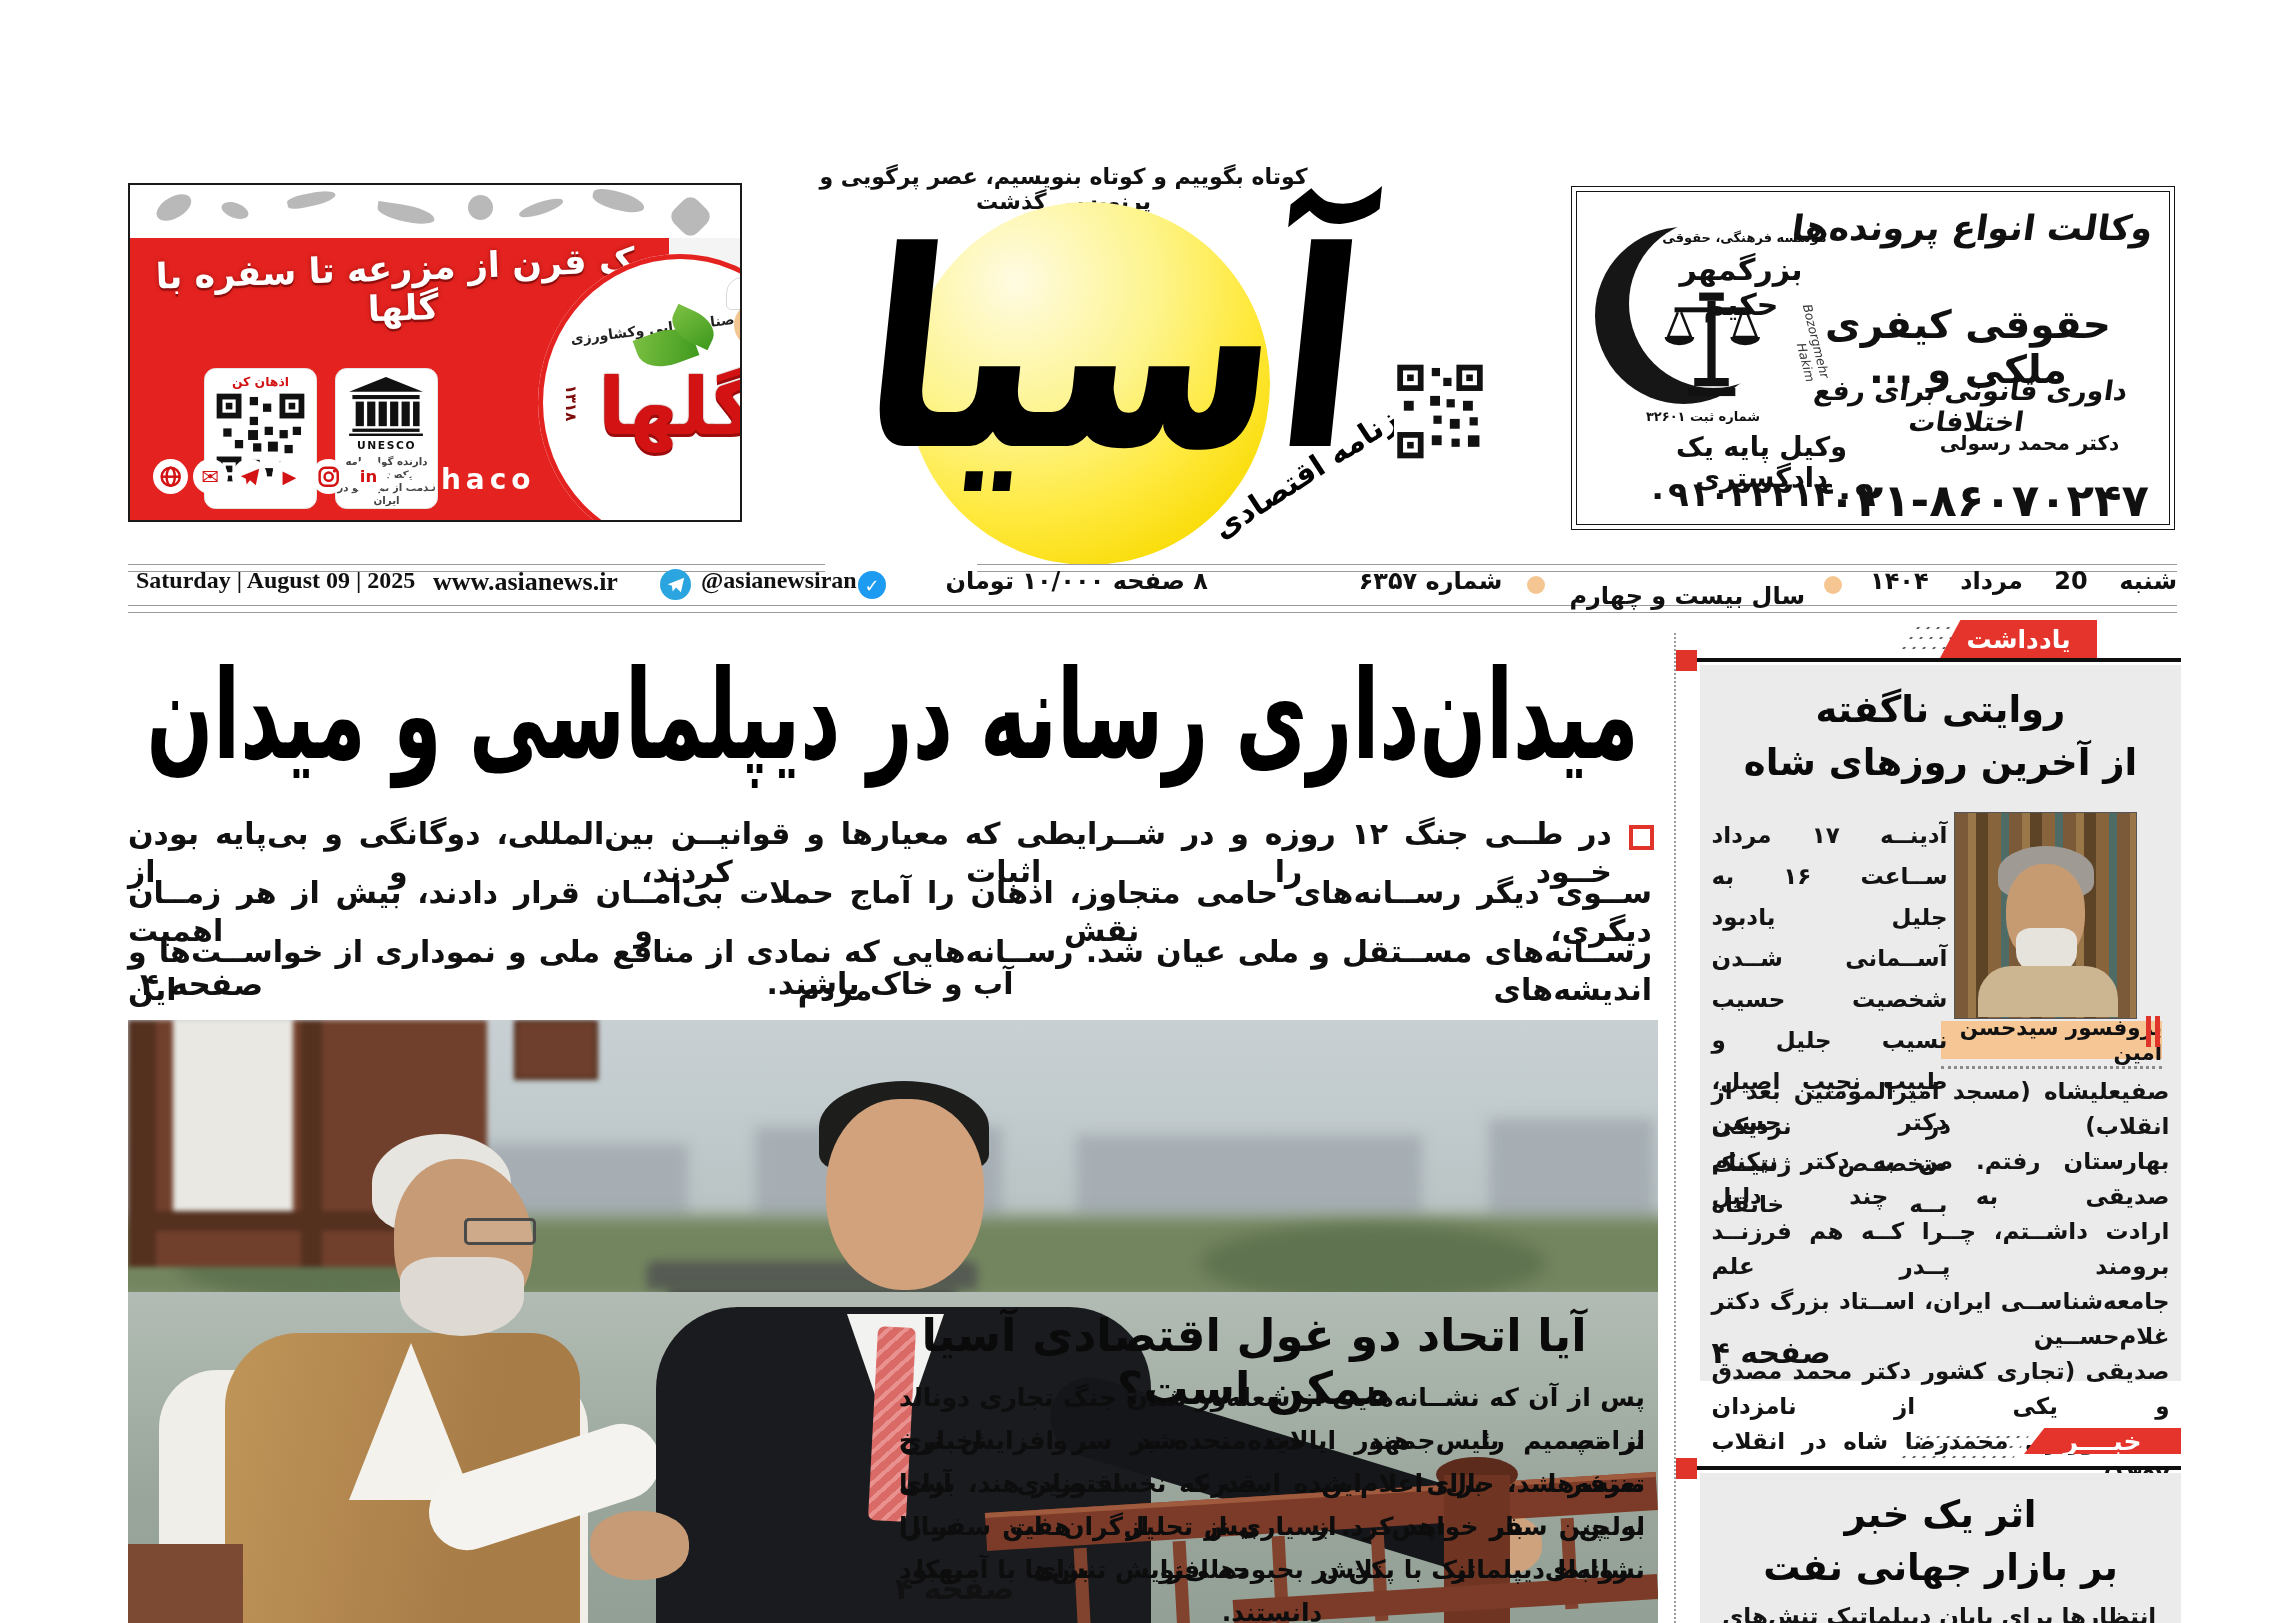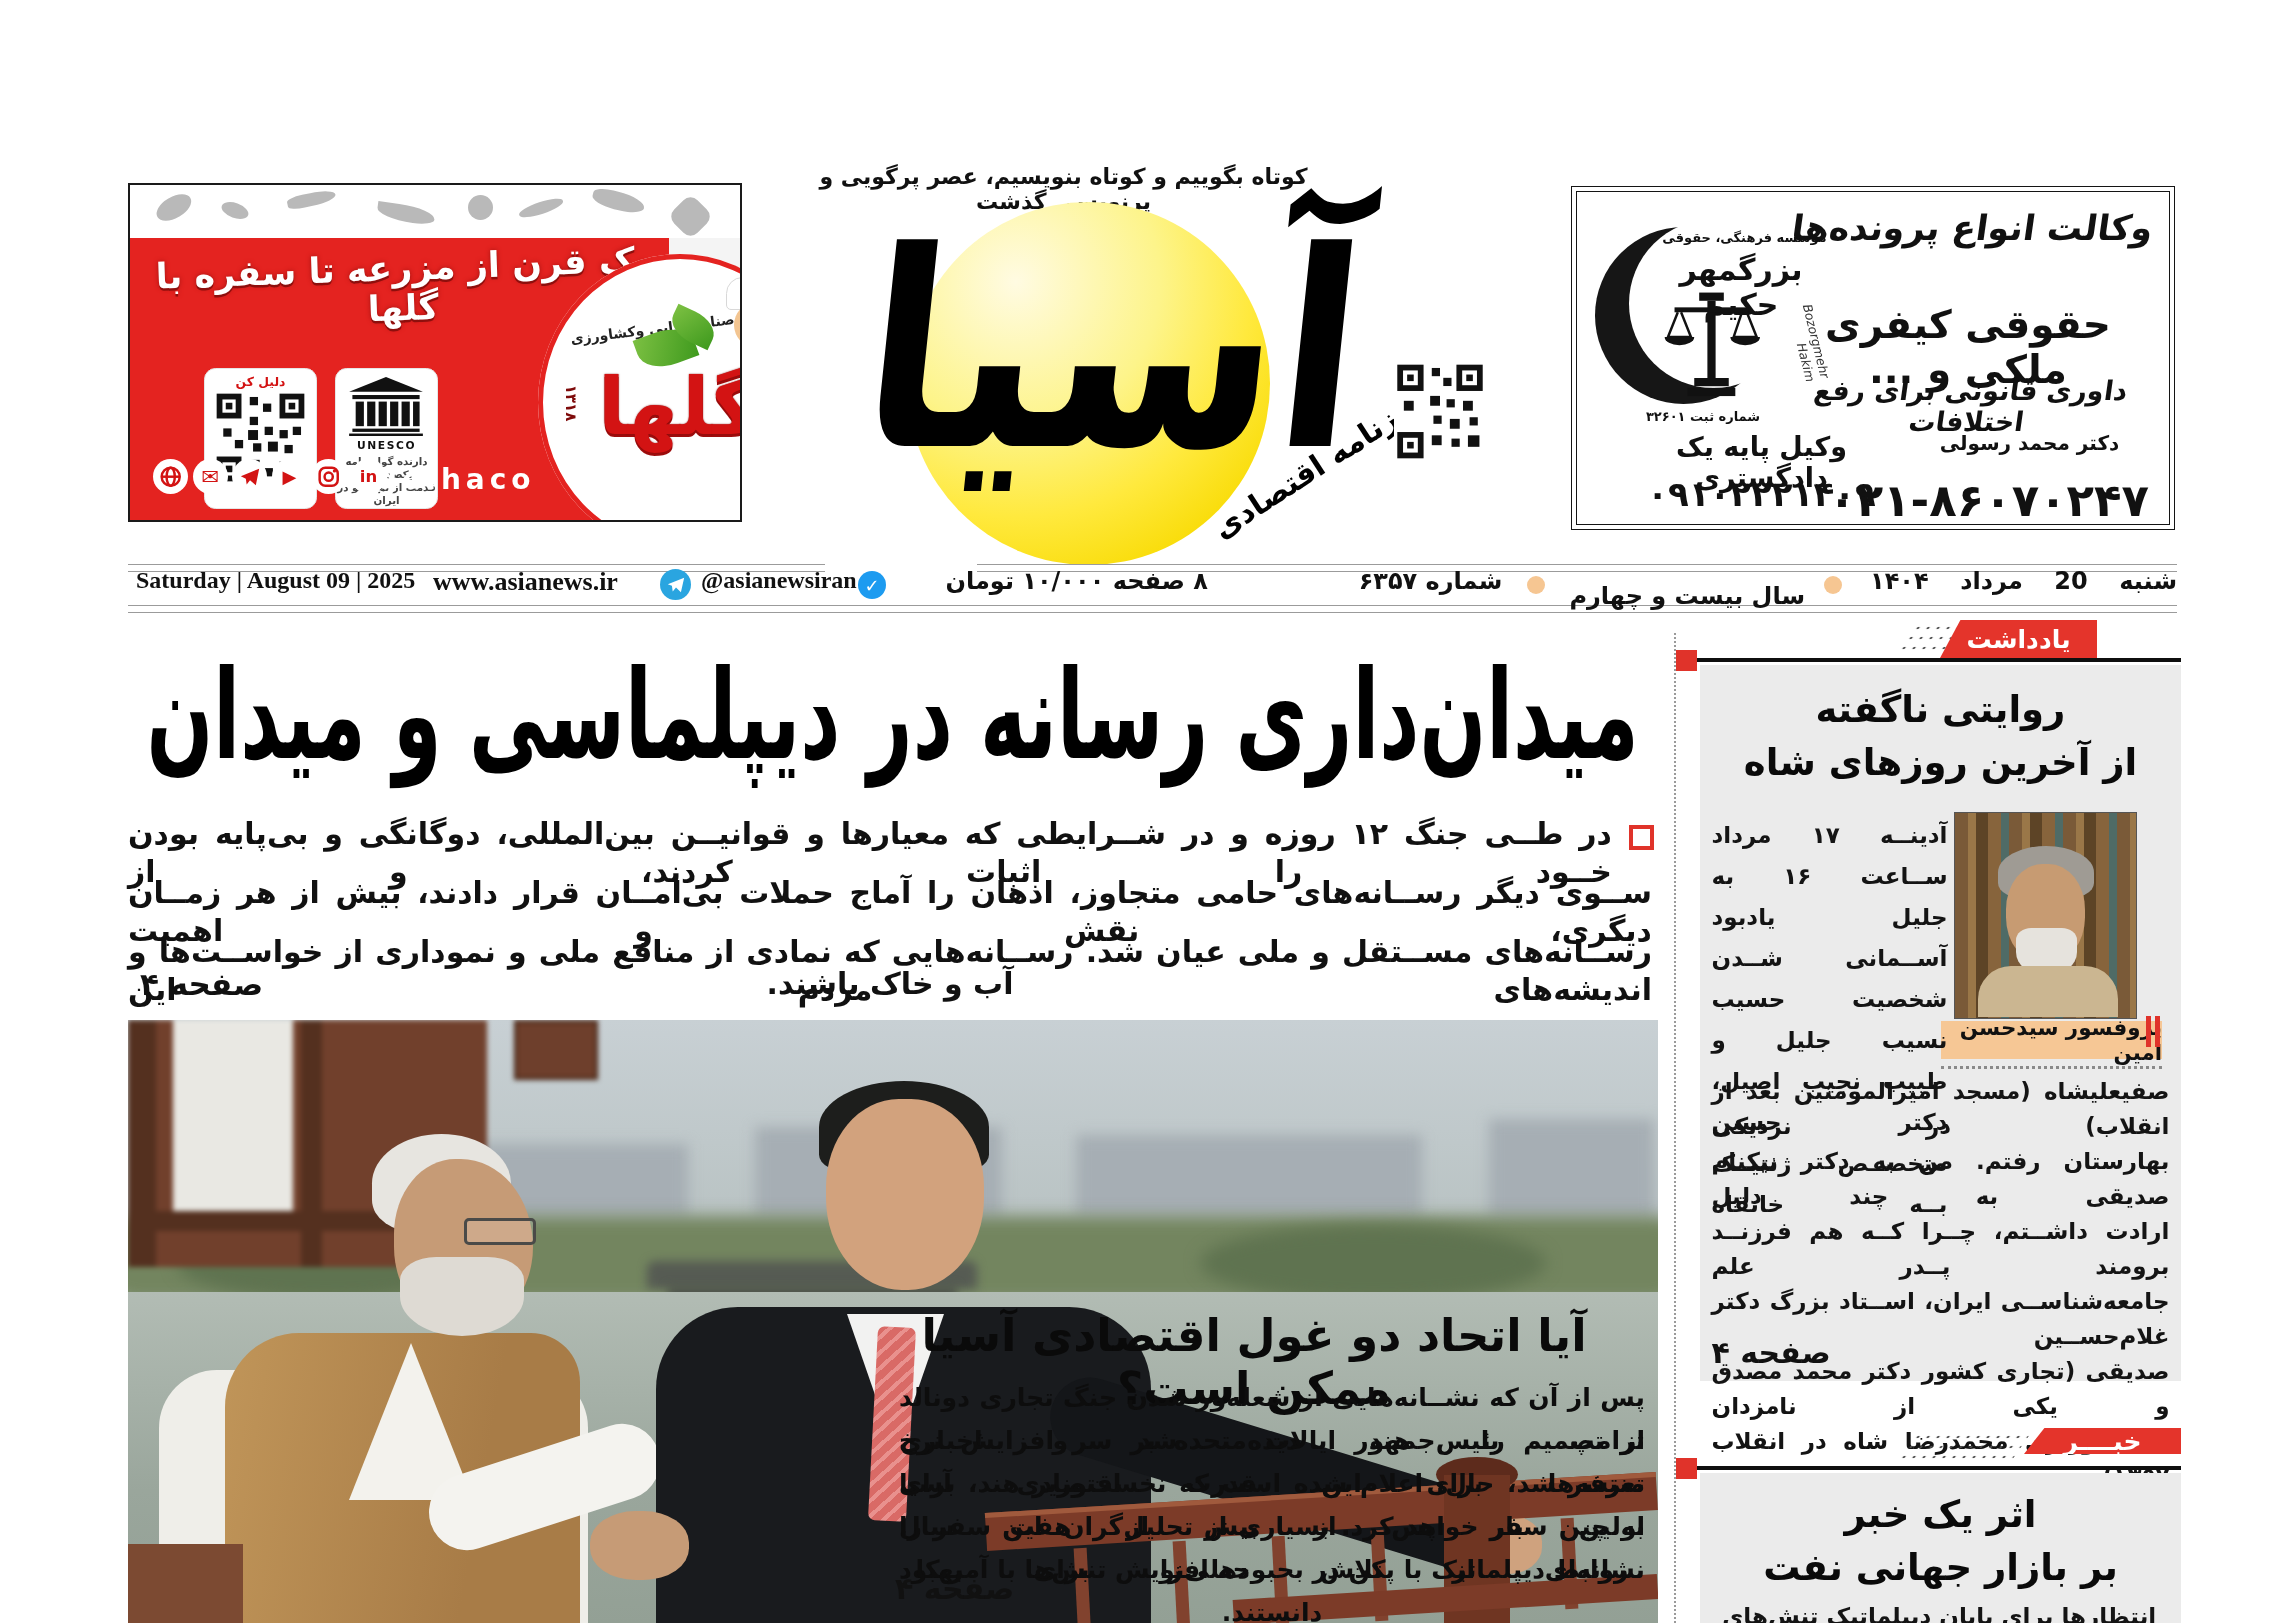--- a/index.html
+++ b/index.html
@@ -165,21 +165,21 @@
       <div class="abs chef-face"></div>
       <div class="abs chef-scarf"></div>
       <i class="leaf abs" style="left:99px;top:76px;width:58px;height:36px;transform:rotate(-20deg);"></i>
       <i class="leaf abs" style="left:132px;top:58px;width:46px;height:30px;transform:rotate(25deg);"></i>
       <div class="abs golha-year">۱۳۱۸</div>
       <div class="abs golha-brand">گلها</div>
 
     </div>
 
     <div class="abs wbox" style="left:74px;top:183px;width:111px;height:139px;">
-      <div class="qr-label" style="margin-top:5px;">دلیل کن</div>
+      <div class="qr-label" style="margin-top:5px;">اذهان کن</div>
       <svg width="91" height="91" style="margin:3.3px 0 0 10px;" viewBox="0 0 110 110">
         <rect x="0" y="0" width="110" height="110" fill="#fff"></rect>
         <rect x="2" y="2" width="30" height="30" fill="#111"></rect>
           <rect x="9" y="9" width="16" height="16" fill="#fff"></rect>
           <rect x="13" y="13" width="8" height="8" fill="#111"></rect>
         <rect x="78" y="2" width="30" height="30" fill="#111"></rect>
           <rect x="85" y="9" width="16" height="16" fill="#fff"></rect>
           <rect x="89" y="13" width="8" height="8" fill="#111"></rect>
         <rect x="2" y="78" width="30" height="30" fill="#111"></rect>
           <rect x="9" y="85" width="16" height="16" fill="#fff"></rect>

